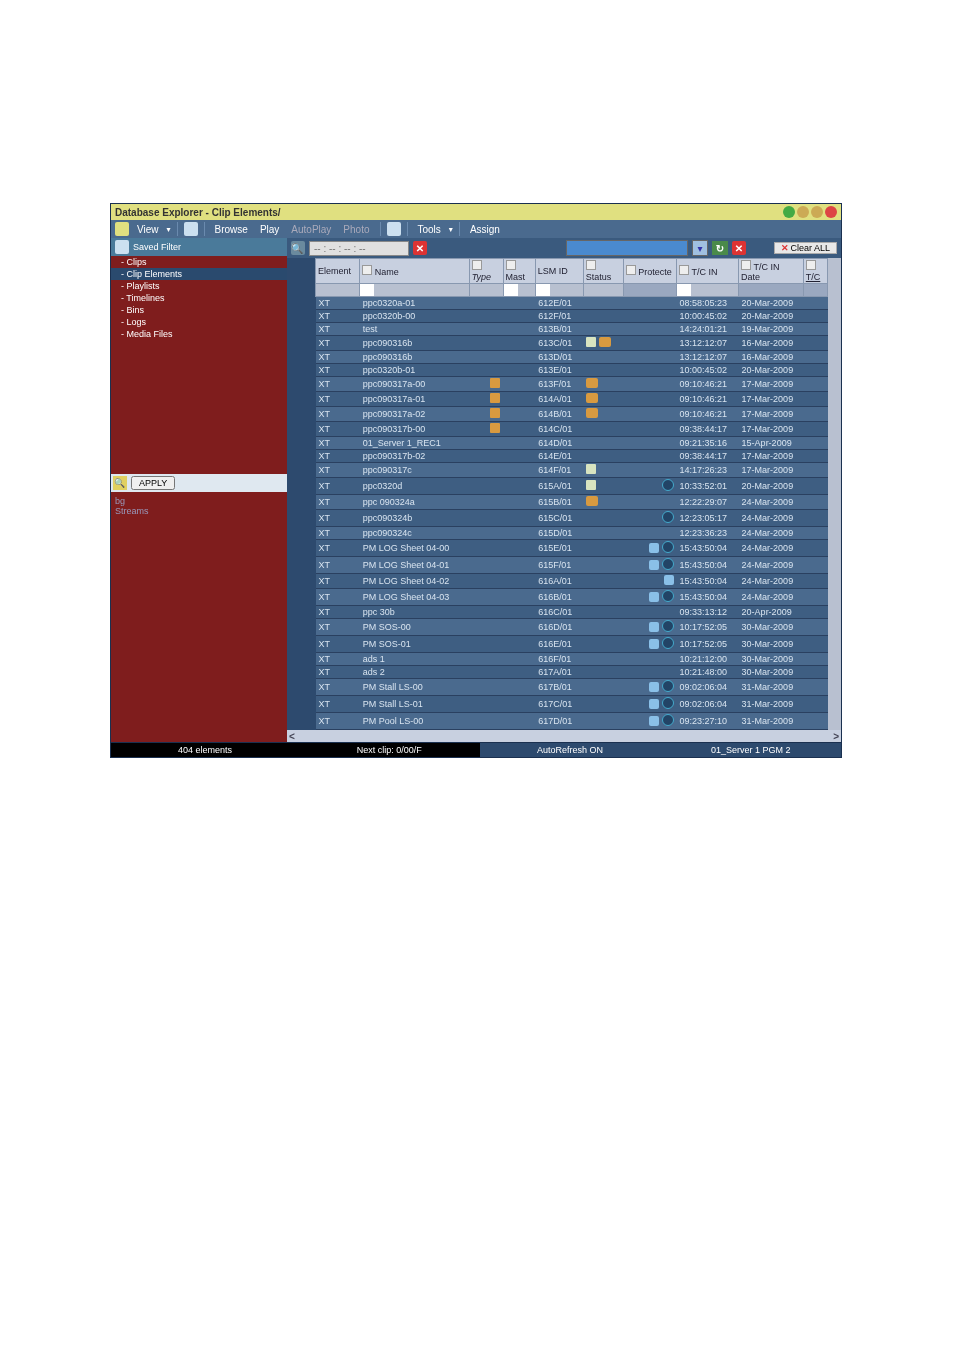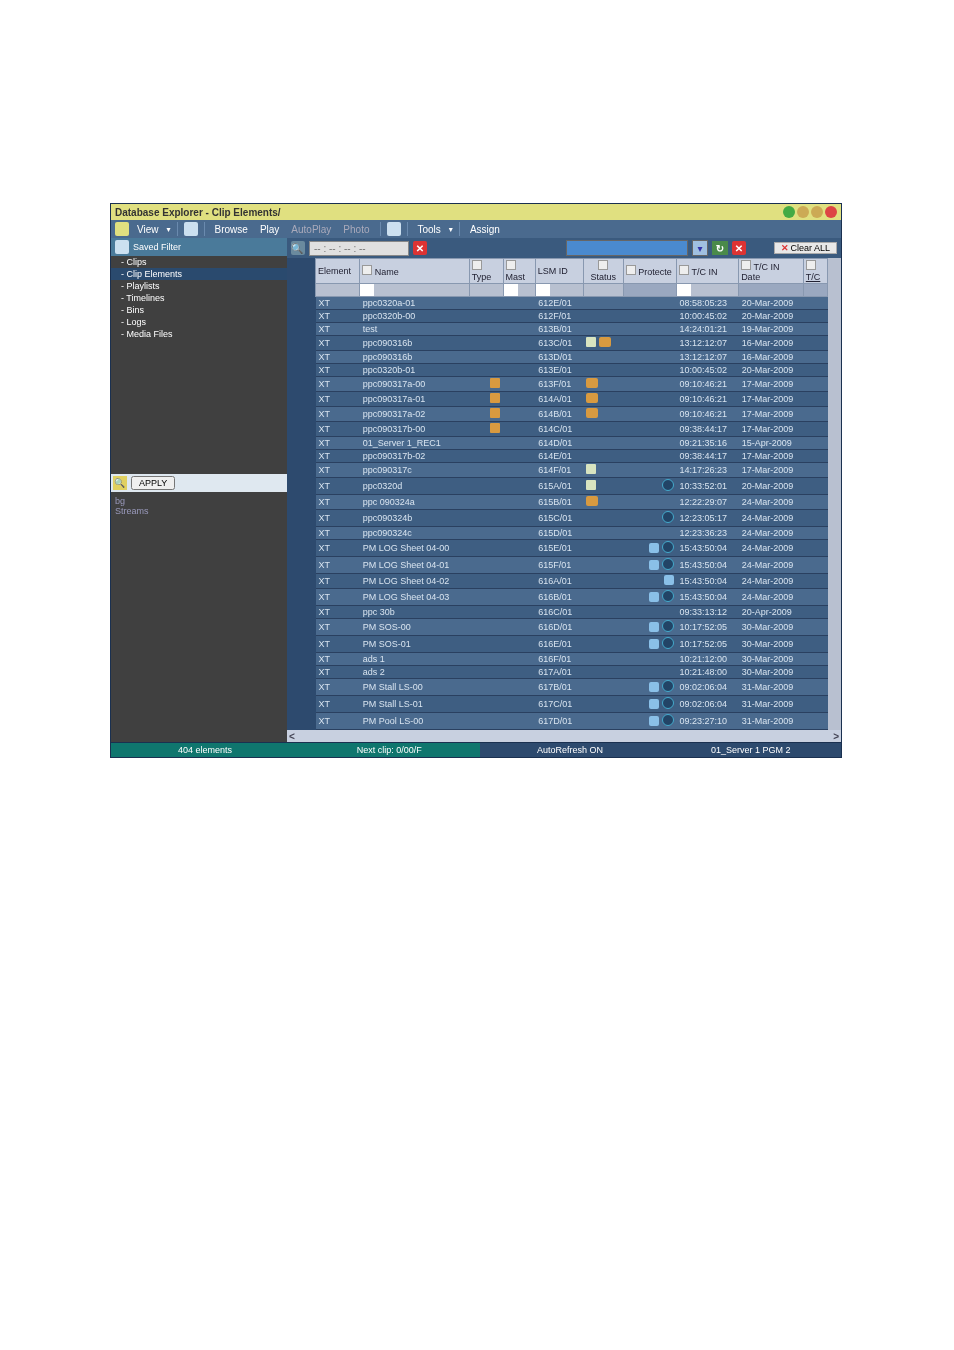--- a/index.html
+++ b/index.html
@@ -11,21 +11,21 @@
   .tb-green { background:#4a4; }
   .tb-yellow { background:#ca5; }
   .tb-red { background:#d44; }
   .toolbar { background:#4a6a8e; padding:2px 4px; display:flex; align-items:center; gap:4px; color:#fff; font-size:10px; }
   .toolbar .sep { width:1px; height:14px; background:#6a8aae; margin:0 2px; }
   .toolbar .btn { padding:1px 4px; cursor:pointer; }
   .toolbar .dim { color:#aab; }
   .icon-sq { width:14px; height:14px; background:#e0e080; display:inline-block; border-radius:2px; }
   .icon-sq2 { width:14px; height:14px; background:#cce0f0; display:inline-block; border-radius:2px; }
   .main { display:flex; }
-  .sidebar { width:176px; background:#404040; color:#fff; font-size:9px; }
+  .sidebar { width:176px; background:#7f1d1d; color:#fff; font-size:9px; }
   .sidebar .row { padding:2px 4px; display:flex; align-items:center; gap:4px; }
   .sidebar .saved-filter { background:#4a7a9a; }
   .tree-item { padding:1px 4px 1px 10px; }
   .tree-item.selected { background:#2a4a6e; }
   .filter-box { background:#dfe8f0; margin:4px 0; padding:2px; display:flex; gap:4px; align-items:center; }
   .filter-box button { font-size:9px; padding:0 6px; }
   .bg-label { color:#99b; padding-left:4px; }
   .content { flex:1; background:#2d4a6e; }
   .search-row { display:flex; align-items:center; gap:4px; padding:2px 4px; background:#3a5a7e; }
   .search-row .mag { width:14px; height:14px; background:#6a8a9e; border-radius:2px; display:inline-flex; align-items:center; justify-content:center; color:#fff; }
@@ -44,21 +44,21 @@
   .grid tbody tr.even td { background:#3e5e82; }
   .page-icon { width:10px; height:10px; background:#d8e4c0; display:inline-block; border-radius:1px; }
   .hi-icon { width:10px; height:10px; background:#d89a40; display:inline-block; border-radius:1px; }
   .status-dot { width:12px; height:10px; display:inline-block; border-radius:2px; }
   .st-orange { background:#d89a40; }
   .prot-0 { width:10px; height:10px; display:inline-block; border-radius:50%; border:1px solid #4ac; background:#246; }
   .prot-b { width:10px; height:10px; display:inline-block; background:#8ac0e8; border-radius:2px; }
   .scrollbar-v { width:13px; background:#b8c0d0; }
   .status-bar { display:flex; background:#2d4a6e; }
   .status-cell { flex:1; padding:2px 6px; text-align:center; font-size:9px; color:#fff; border-top:1px solid #1a3050; }
-  .sc-red { background:#0f766e; }
+  .sc-red { background:#000000; }
   .sc-blue { background:#2d4a6e; }
   .hdr-icon { width:8px; height:8px; background:#eee; display:inline-block; border:1px solid #999; }
   .bottom-scroll { background:#c8d0e0; height:12px; display:flex; align-items:center; justify-content:space-between; padding:0 2px; color:#445; font-weight:bold; }
 </style>
 </head>
 <body>
 
 <div class="page">
   <div class="app-window">
     <div class="title-bar">
@@ -129,24 +129,24 @@
               <span>Clear ALL</span>
             </span>
         </div>
 
         <div style="display:flex;margin-left:28px;">
         <table class="grid">
           <thead>
             <tr>
               <th style="width:40px;"><span>Element</span></th>
               <th style="width:110px;"><span class="hdr-icon"></span> <span>Name</span></th>
-              <th style="width:30px;"><span class="hdr-icon"></span> <span>Type</span></th>
+              <th style="width:30px;font-style:italic;"><span class="hdr-icon"></span> <span>Type</span></th>
               <th style="width:28px;"><span class="hdr-icon"></span><span>Mast</span></th>
               <th style="width:44px;"><span>LSM ID</span></th>
-              <th style="width:36px;text-align:center;"><span class="hdr-icon"></span> <span>Status</span></th>
+              <th style="width:36px;"><span class="hdr-icon"></span> <span>Status</span></th>
               <th style="width:50px;"><span class="hdr-icon"></span> <span>Protecte</span></th>
               <th style="width:58px;"><span class="hdr-icon"></span> <span>T/C IN</span></th>
               <th style="width:64px;"><span class="hdr-icon"></span> <span>T/C IN Date</span></th>
               <th style="width:20px;text-decoration:underline;"><span class="hdr-icon"></span> <span>T/C</span></th>
             </tr>
             <tr class="filter-row">
               <td></td>
               <td><input style="width: 14px;"></td>
               <td></td>
               <td><input style="width: 14px;"></td>

